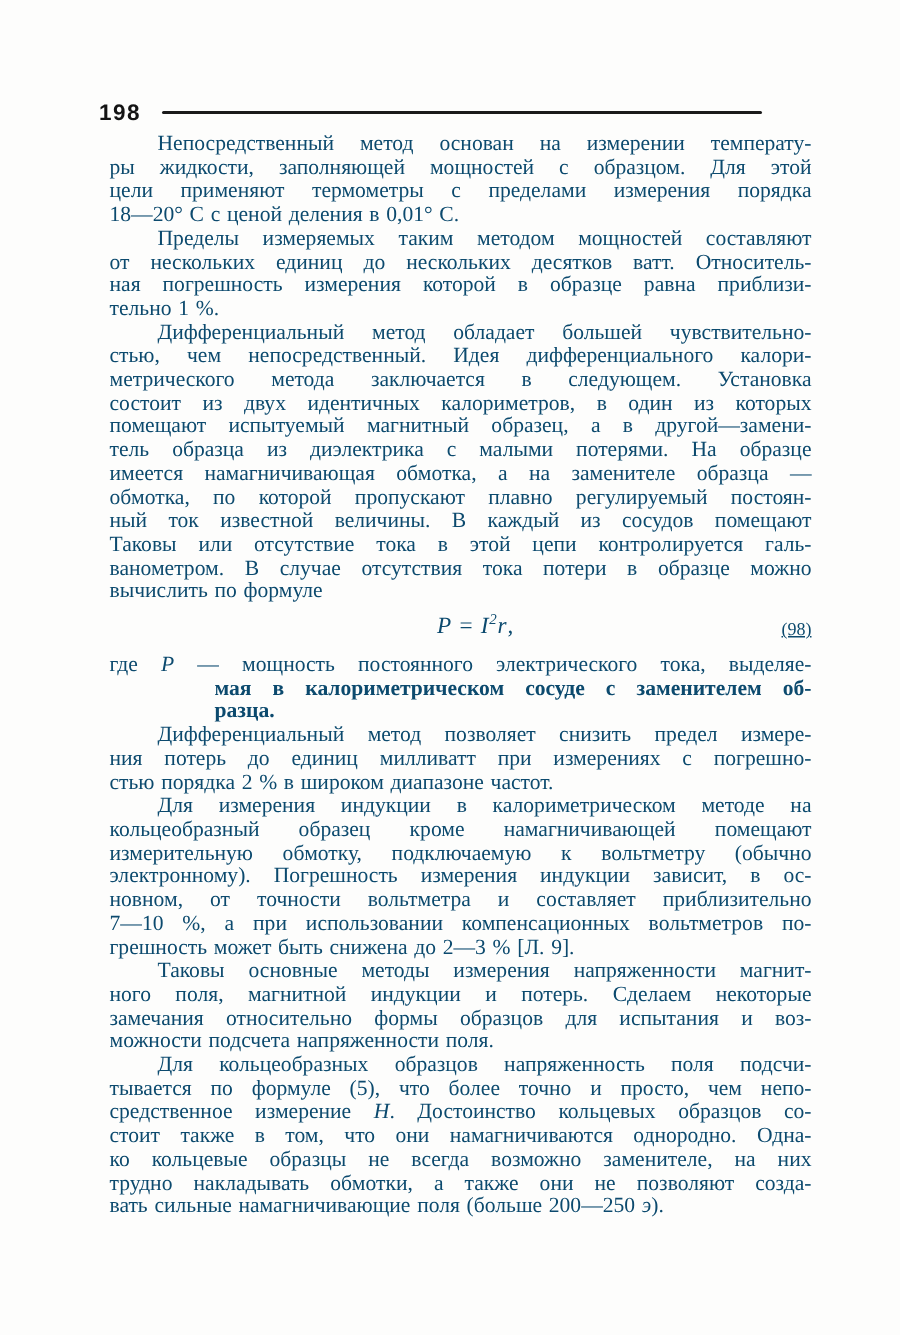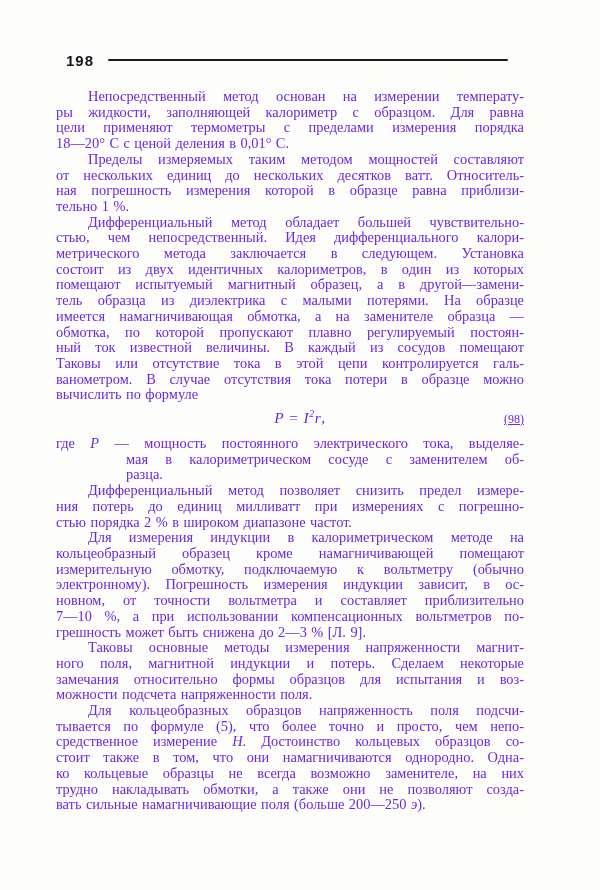--- a/index.html
+++ b/index.html
@@ -11,21 +11,21 @@
   }
   .page {
     position: relative;
     width: 600px; height: 890px;
     background: #fdfdfc;
     color: #1b1b1b;
   }
   
   .running-head {
     position: absolute;
-    top: 51px; left: 66px; right: 70px;
+    top: 66px; left: 66px; right: 70px;
     height: 18px;
     display: flex;
     align-items: center;
   }
   .pagenum {
     font-family: "Liberation Sans", sans-serif;
     font-weight: 700;
     font-size: 15px;
     letter-spacing: 1px;
     color: #141414;
@@ -34,34 +34,34 @@
     flex: 1;
     height: 2px;
     background: #1a1a1a;
     margin-left: 14px;
     margin-right: 22px;
     border-radius: 1px;
   }
   
   .page-body {
     position: absolute;
-    left: 56px; top: 89px;
+    left: 73px; top: 89px;
     width: 468px;
     font-size: 14.4px;
     line-height: 15.7px;
-    color: #6d28d9;
+    color: #0c4a6e;
     word-spacing: 0.06em;
   }
   .paragraph { margin: 0; }
   .line {
     text-align: justify;
     text-align-last: justify;
   }
   .line.first { text-indent: 32px; }
-  .line.cont  { margin-left: 70px; }
+  .line.cont  { margin-left: 70px; font-weight: bold; }
   .line.last  { text-align-last: left; }
   .line i { font-style: italic; }
   
   .formula-row {
     position: relative;
     text-align: center;
     margin: 6px 0 9px;
     font-size: 15.5px;
     line-height: 18px;
   }
@@ -86,21 +86,21 @@
 <body>
 
 <div class="page">
   <div class="running-head">
     <span class="pagenum">198</span>
     <span class="head-rule"></span>
   </div>
   <div class="page-body">
       <div class="paragraph">
         <div class="line first">Непосредственный метод основан на измерении температу-</div>
-        <div class="line">ры жидкости, заполняющей калориметр с образцом. Для равна</div>
+        <div class="line">ры жидкости, заполняющей мощностей с образцом. Для этой</div>
         <div class="line">цели применяют термометры с пределами измерения порядка</div>
         <div class="line last">18—20° С с ценой деления в 0,01° С.</div>
       </div>
       <div class="paragraph">
         <div class="line first">Пределы измеряемых таким методом мощностей составляют</div>
         <div class="line">от нескольких единиц до нескольких десятков ватт. Относитель-</div>
         <div class="line">ная погрешность измерения которой в образце равна приблизи-</div>
         <div class="line last">тельно 1 %.</div>
       </div>
       <div class="paragraph">

